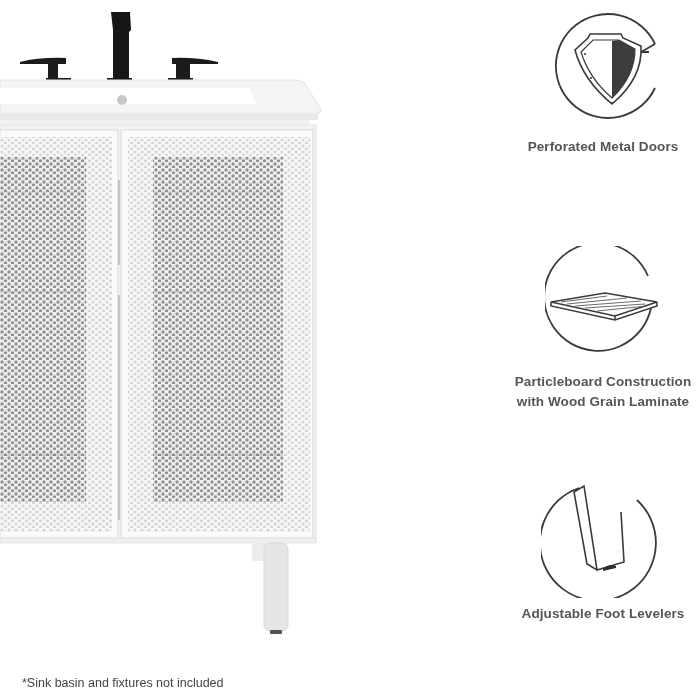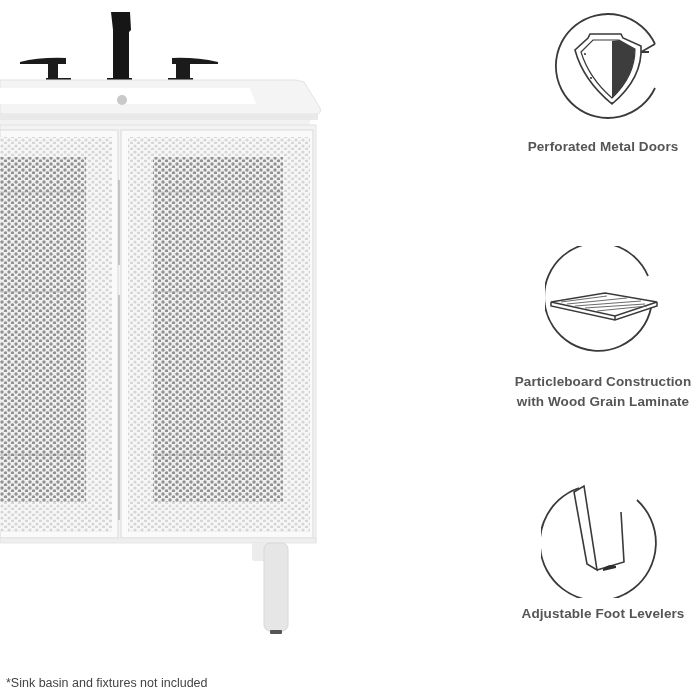--- a/index.html
+++ b/index.html
@@ -3,21 +3,21 @@
 <meta charset="utf-8">
 <style>
   html, body { margin:0; padding:0; }
   body { width:700px; height:700px; background:#ffffff; position:relative; overflow:hidden;
          font-family:"Liberation Sans", "DejaVu Sans", sans-serif; }
   .product { position:absolute; left:0; top:0; width:340px; height:650px; }
   .feature { position:absolute; width:200px; text-align:center; }
   .feature .icon { position:absolute; }
   .feature .label { position:absolute; left:0; width:200px; text-align:center;
                     font-size:13.5px; font-weight:bold; color:#555555; line-height:20px; letter-spacing:0.1px; }
-  .footnote { position:absolute; left:6px; top:676px; font-size:12.5px; color:#444444; }
+  .footnote { position:absolute; left:22px; top:676px; font-size:12.5px; color:#444444; }
 </style>
 </head>
 <body>
 
 <div class="product">
   <svg width="340" height="650" viewBox="0 0 340 650" xmlns="http://www.w3.org/2000/svg">
     <defs>
       <pattern id="perf" x="0" y="0" width="7" height="6" patternUnits="userSpaceOnUse">
         <rect width="7" height="6" fill="#f7f7f7"></rect>
         <circle cx="2" cy="2" r="1.6" fill="#d6d6d6"></circle>

